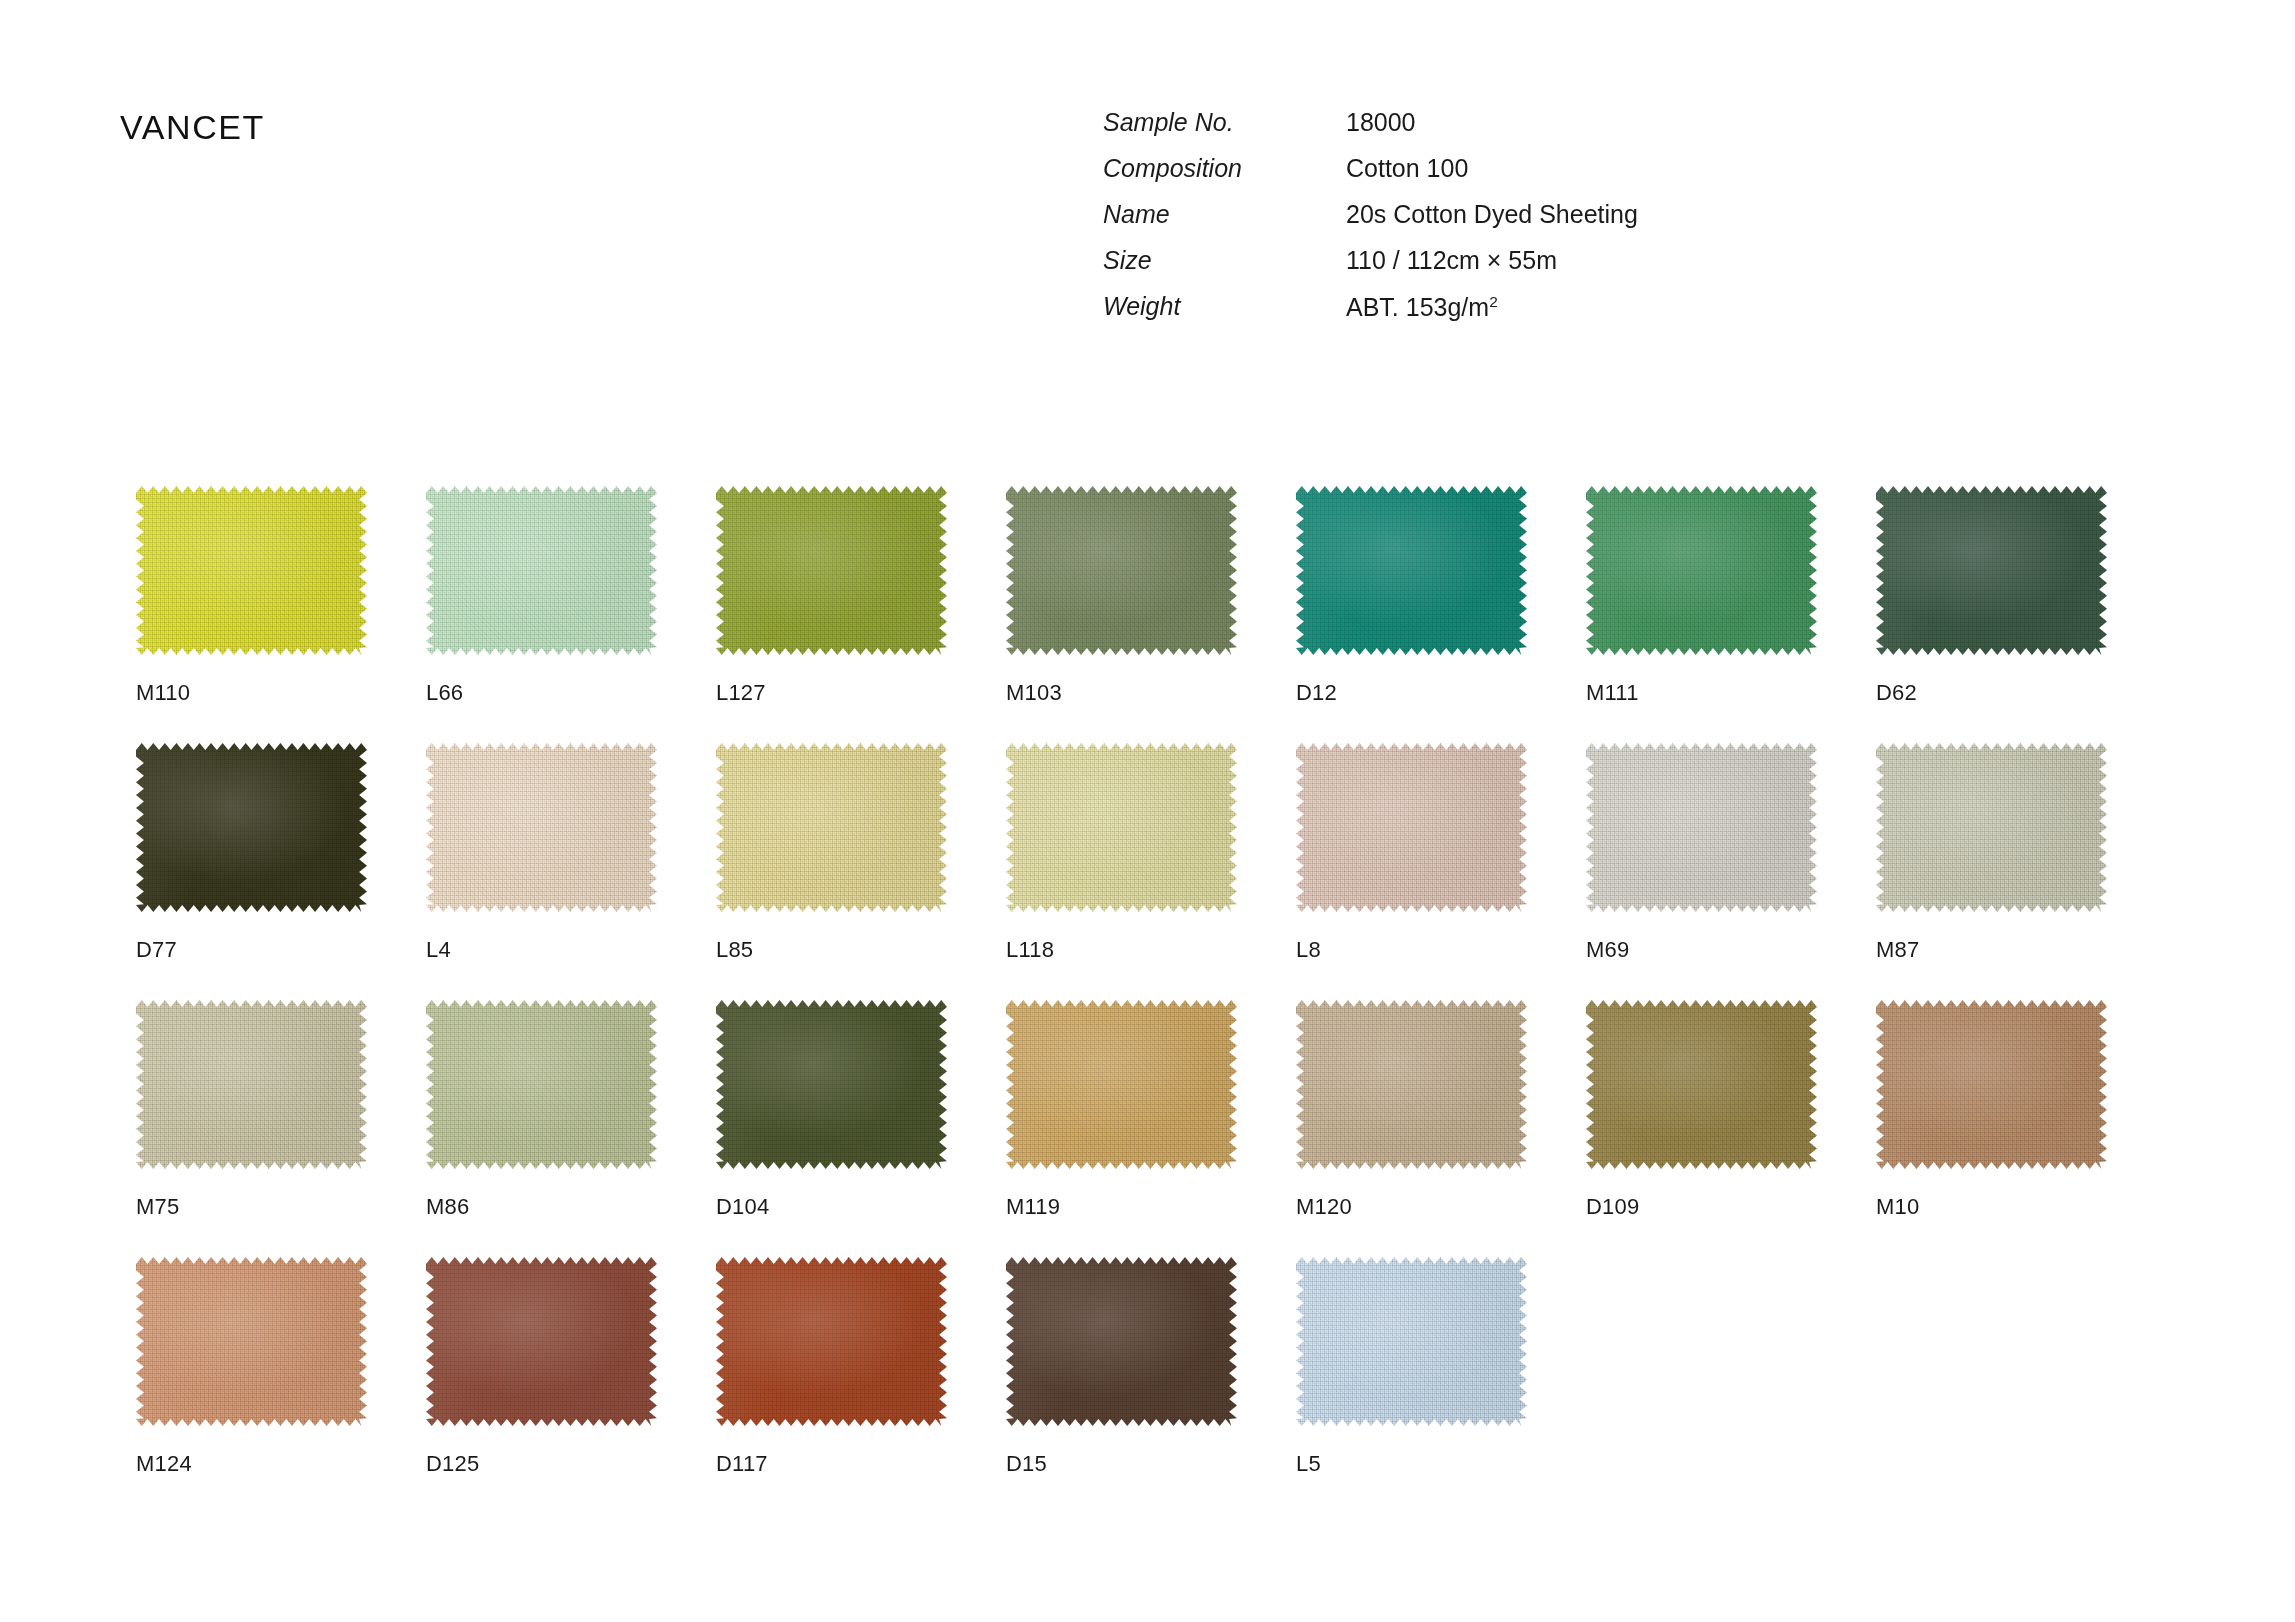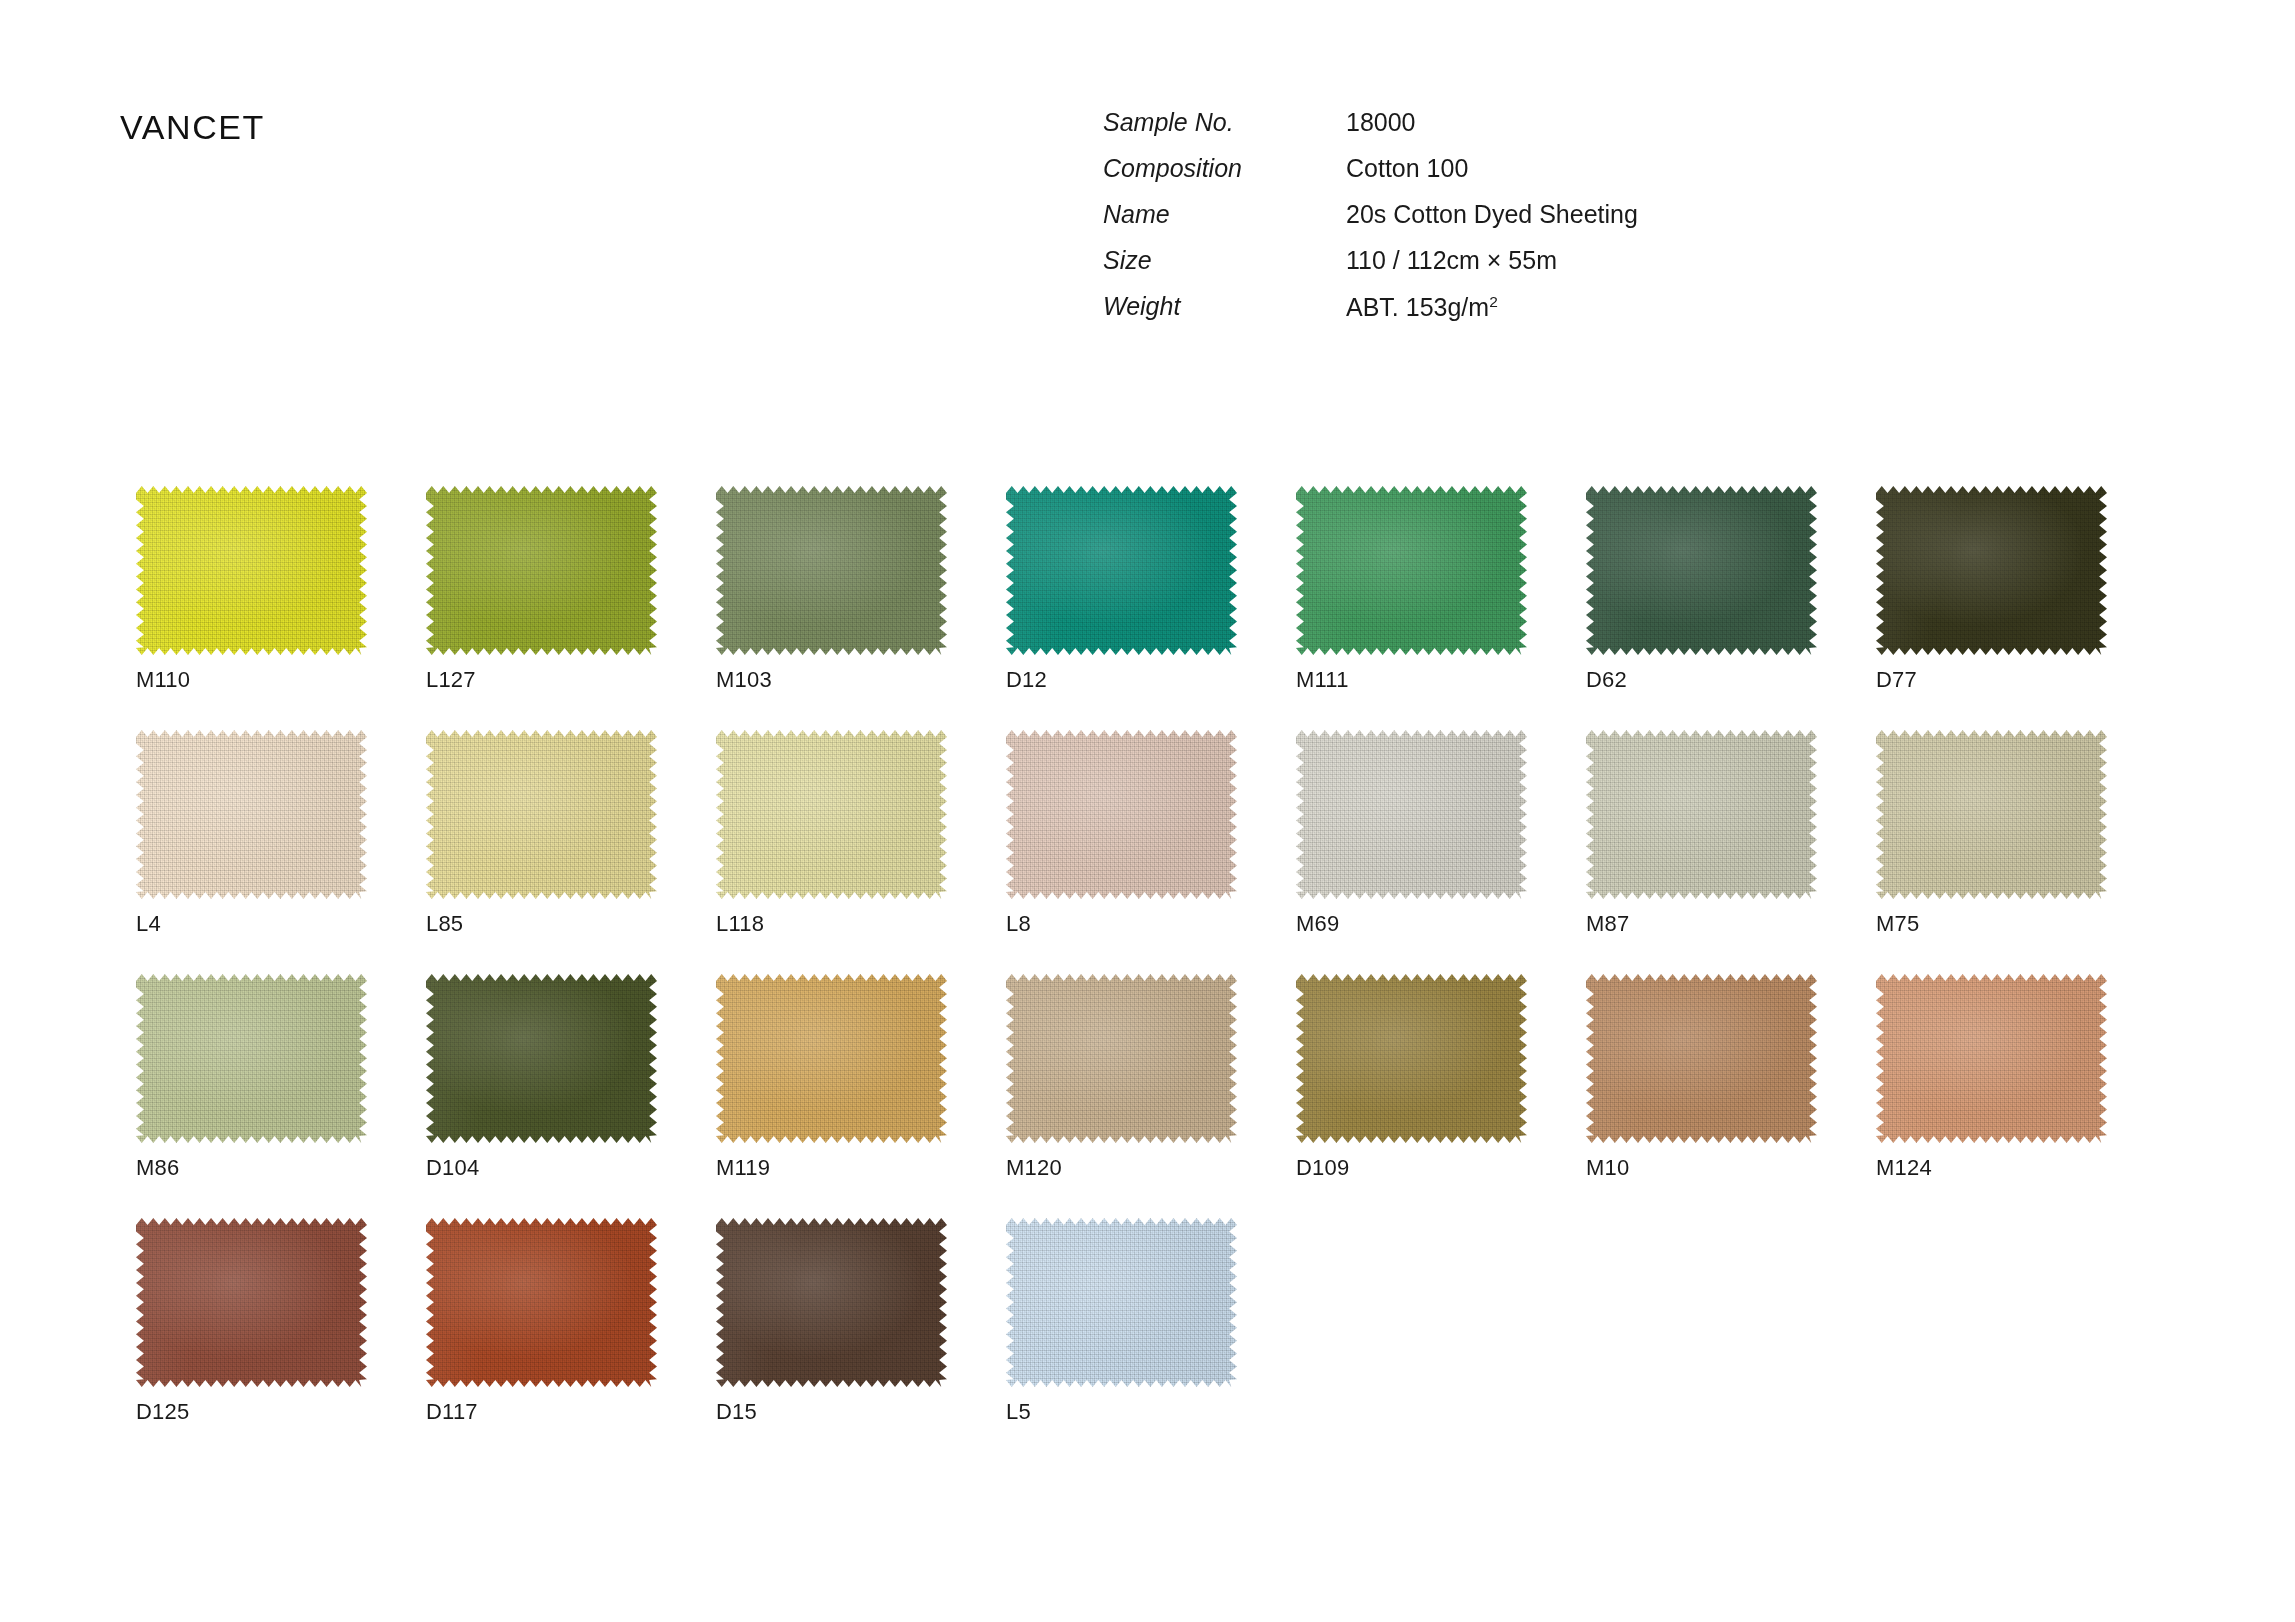--- a/index.html
+++ b/index.html
@@ -97,21 +97,21 @@
     inset: 0;
     background:
       radial-gradient(ellipse 78% 72% at 42% 38%,
         rgba(255,255,255,0.16) 0%, rgba(255,255,255,0.0) 62%),
       linear-gradient(104deg,
         rgba(255,255,255,0.09) 0%, rgba(255,255,255,0) 34%,
         rgba(0,0,0,0.045) 100%);
   }
 
   .swatch-label {
-    margin-top: 12px;
+    margin-top: 25px;
     font-size: 22px;
     font-weight: 400;
     color: #1a1a1a;
     letter-spacing: 0.2px;
     white-space: nowrap;
   }
 
   .defs { position: absolute; width: 0; height: 0; overflow: hidden; }
 </style>
 </head>
@@ -192,20 +192,29 @@
       <div class="swatch-wrap">
         <div class="swatch" style="background-color: rgb(232, 232, 42);">
           <div class="weave"></div>
           <div class="sheen"></div>
         </div>
       </div>
       <div class="swatch-label">M110</div>
     </div>
     <div class="cell">
       <div class="swatch-wrap">
+        <div class="swatch" style="background-color: rgb(197, 237, 200);">
+          <div class="weave"></div>
+          <div class="sheen"></div>
+        </div>
+      </div>
+      <div class="swatch-label">L66</div>
+    </div>
+    <div class="cell">
+      <div class="swatch-wrap">
         <div class="swatch" style="background-color: rgb(154, 174, 46);">
           <div class="weave"></div>
           <div class="sheen"></div>
         </div>
       </div>
       <div class="swatch-label">L127</div>
     </div>
     <div class="cell">
       <div class="swatch-wrap">
         <div class="swatch" style="background-color: rgb(126, 144, 99);">

